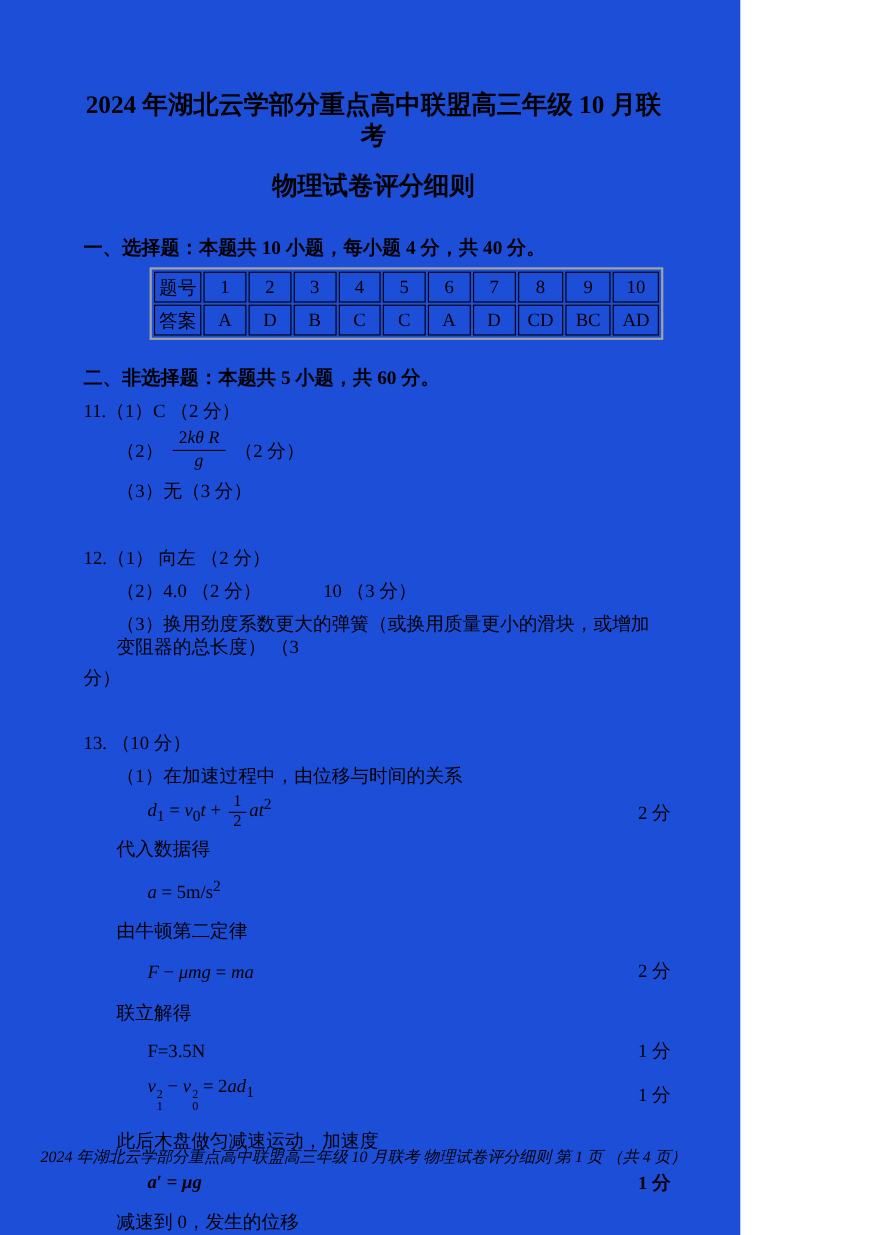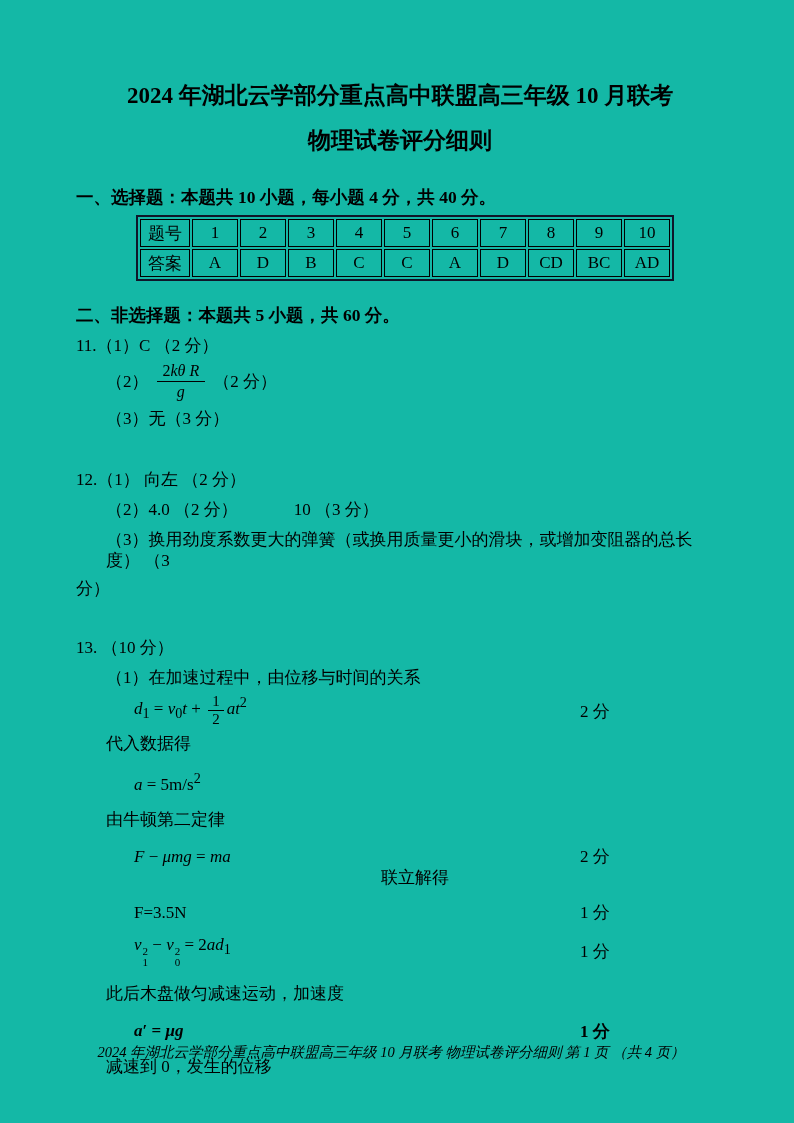--- a/index.html
+++ b/index.html
@@ -1,39 +1,39 @@
 <!DOCTYPE html>
 <html><head>
 <meta charset="utf-8">
 <style>
   html,body{margin:0;padding:0;background:#ffffff;}
   .page{
     position:relative;
-    width:794px;height:1123px;
-    background:#14b8a6;
+    width:673px;height:1123px;
+    background:#1d4ed8;
     box-sizing:border-box;
     padding:82px 70px 0 76px;
     font-family:"Liberation Serif","DejaVu Serif",serif;
     color:#000;
     overflow:hidden;
   }
   .title{
     font-size:23px;font-weight:bold;text-align:center;
     margin:0;line-height:28px;
   }
   .subtitle{
     font-size:23px;font-weight:bold;text-align:center;
     margin:17px 0 0 0;line-height:28px;
   }
   .sec-heading{
     font-size:17.5px;font-weight:bold;margin-top:32px;line-height:21px;
   }
   .answer-table{
     border-collapse:separate;border-spacing:2px;
-    border:2px solid #0f172a;
+    border:2px solid #a3a3a3;
     margin:7px 0 0 60px;
   }
   .answer-table td{
     border:1px solid #000;
     text-align:center;vertical-align:middle;
     font-size:17px;
     width:44px;height:24px;padding:1px 0;
   }
   .answer-table td.rowhdr{width:48px;}
   .line{font-size:17px;line-height:21px;margin-top:9px;position:relative;}
@@ -139,21 +139,21 @@
     <span><i>d</i><sub>1</sub> = <i>v</i><sub>0</sub><i>t</i> + <span class="frac"><span class="num">1</span><span class="den">2</span></span><i>at</i><sup>2</sup></span>
     <span class="score">2 分</span>
   </div>
   <div class="line indent1 gap-sm">代入数据得</div>
   <div class="line formula gap-md"><i>a</i> = 5m/s<sup>2</sup></div>
   <div class="line indent1 gap-md">由牛顿第二定律</div>
   <div class="line formula" style="margin-top:16px;">
     <span><i>F</i> − <i>μmg</i> = <i>ma</i></span>
     <span class="score">2 分</span>
   </div>
-  <div class="line indent1" style="margin-top:0;text-align:center;">联立解得</div>
+  <div class="line indent1" style="margin-top:16px;">联立解得</div>
   <div class="line formula gap-md">
     <span>F=3.5N</span>
     <span class="score">1 分</span>
   </div>
   <div class="line formula" style="margin-top:11px;">
     <span><i>v</i><span class="supsub">
           <span>2</span>
           <span>1</span>
         </span> − <i>v</i><span class="supsub">
           <span>2</span>

